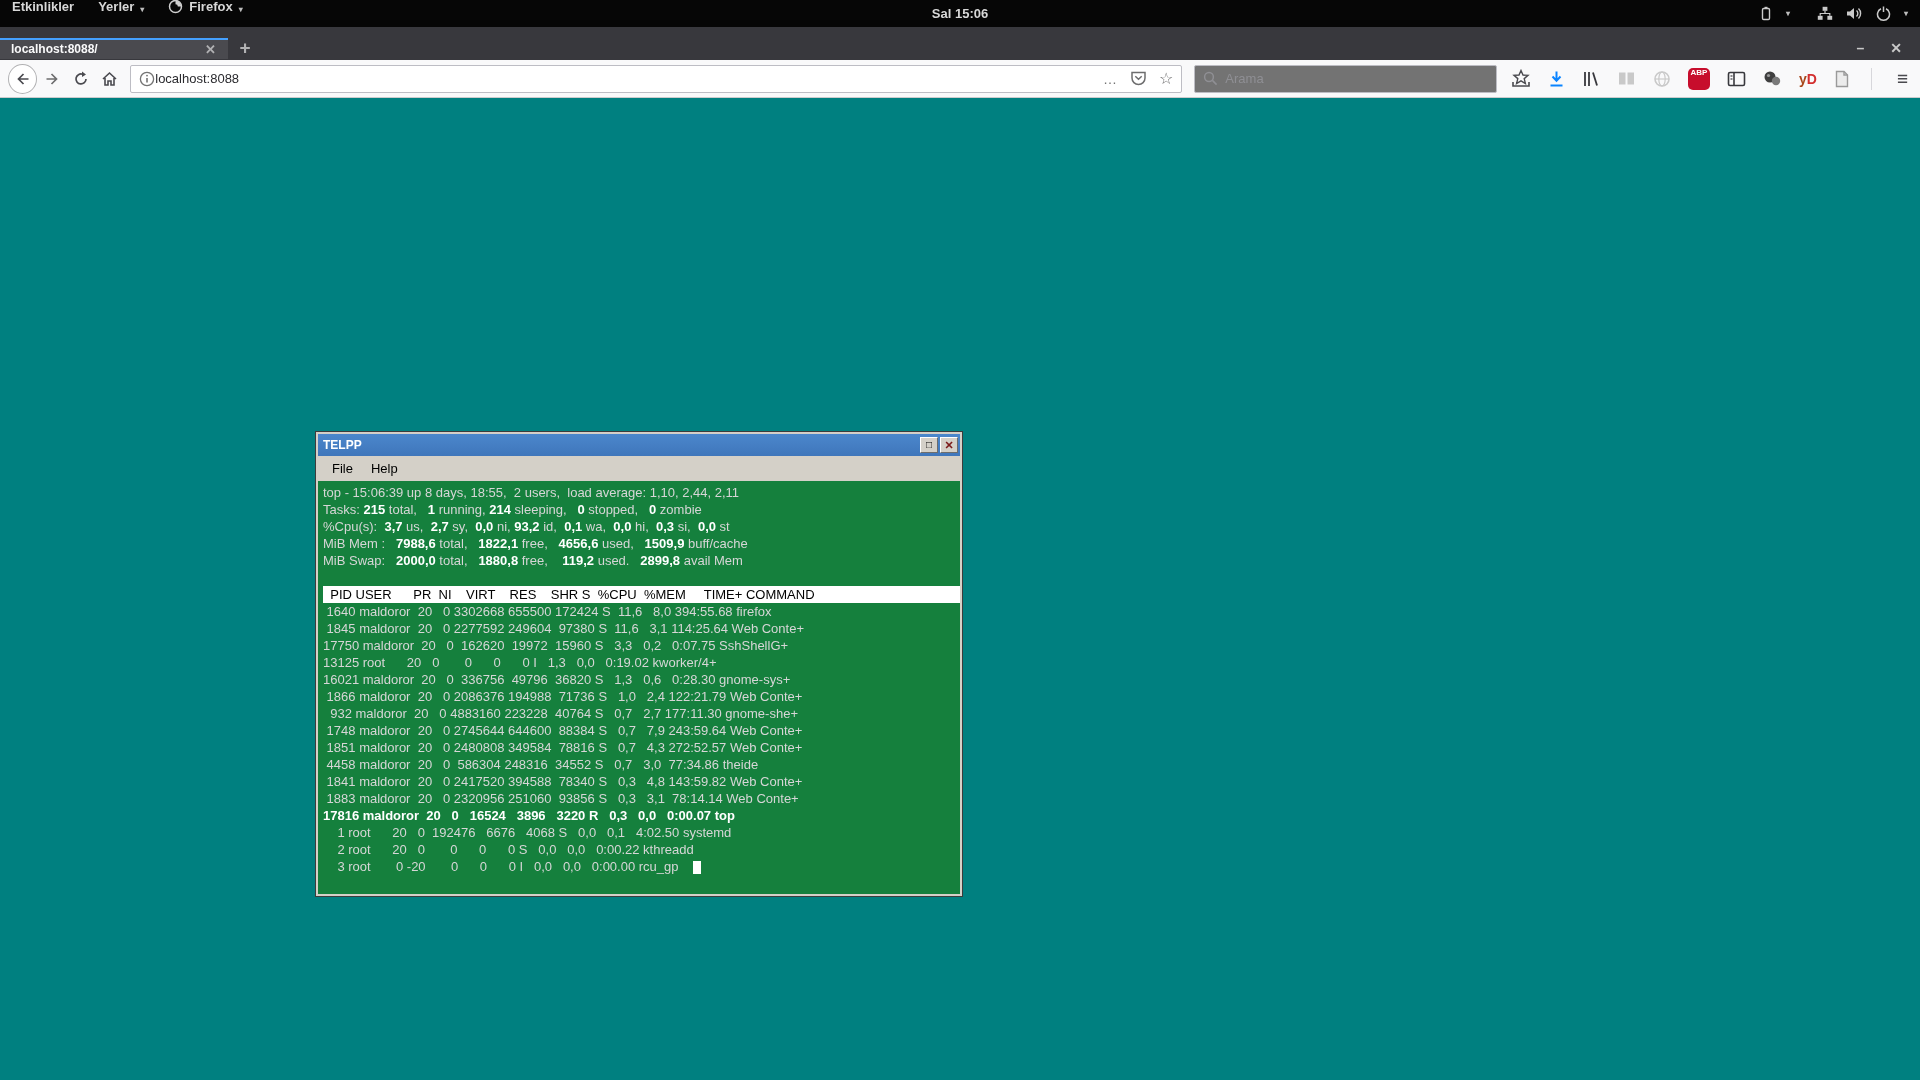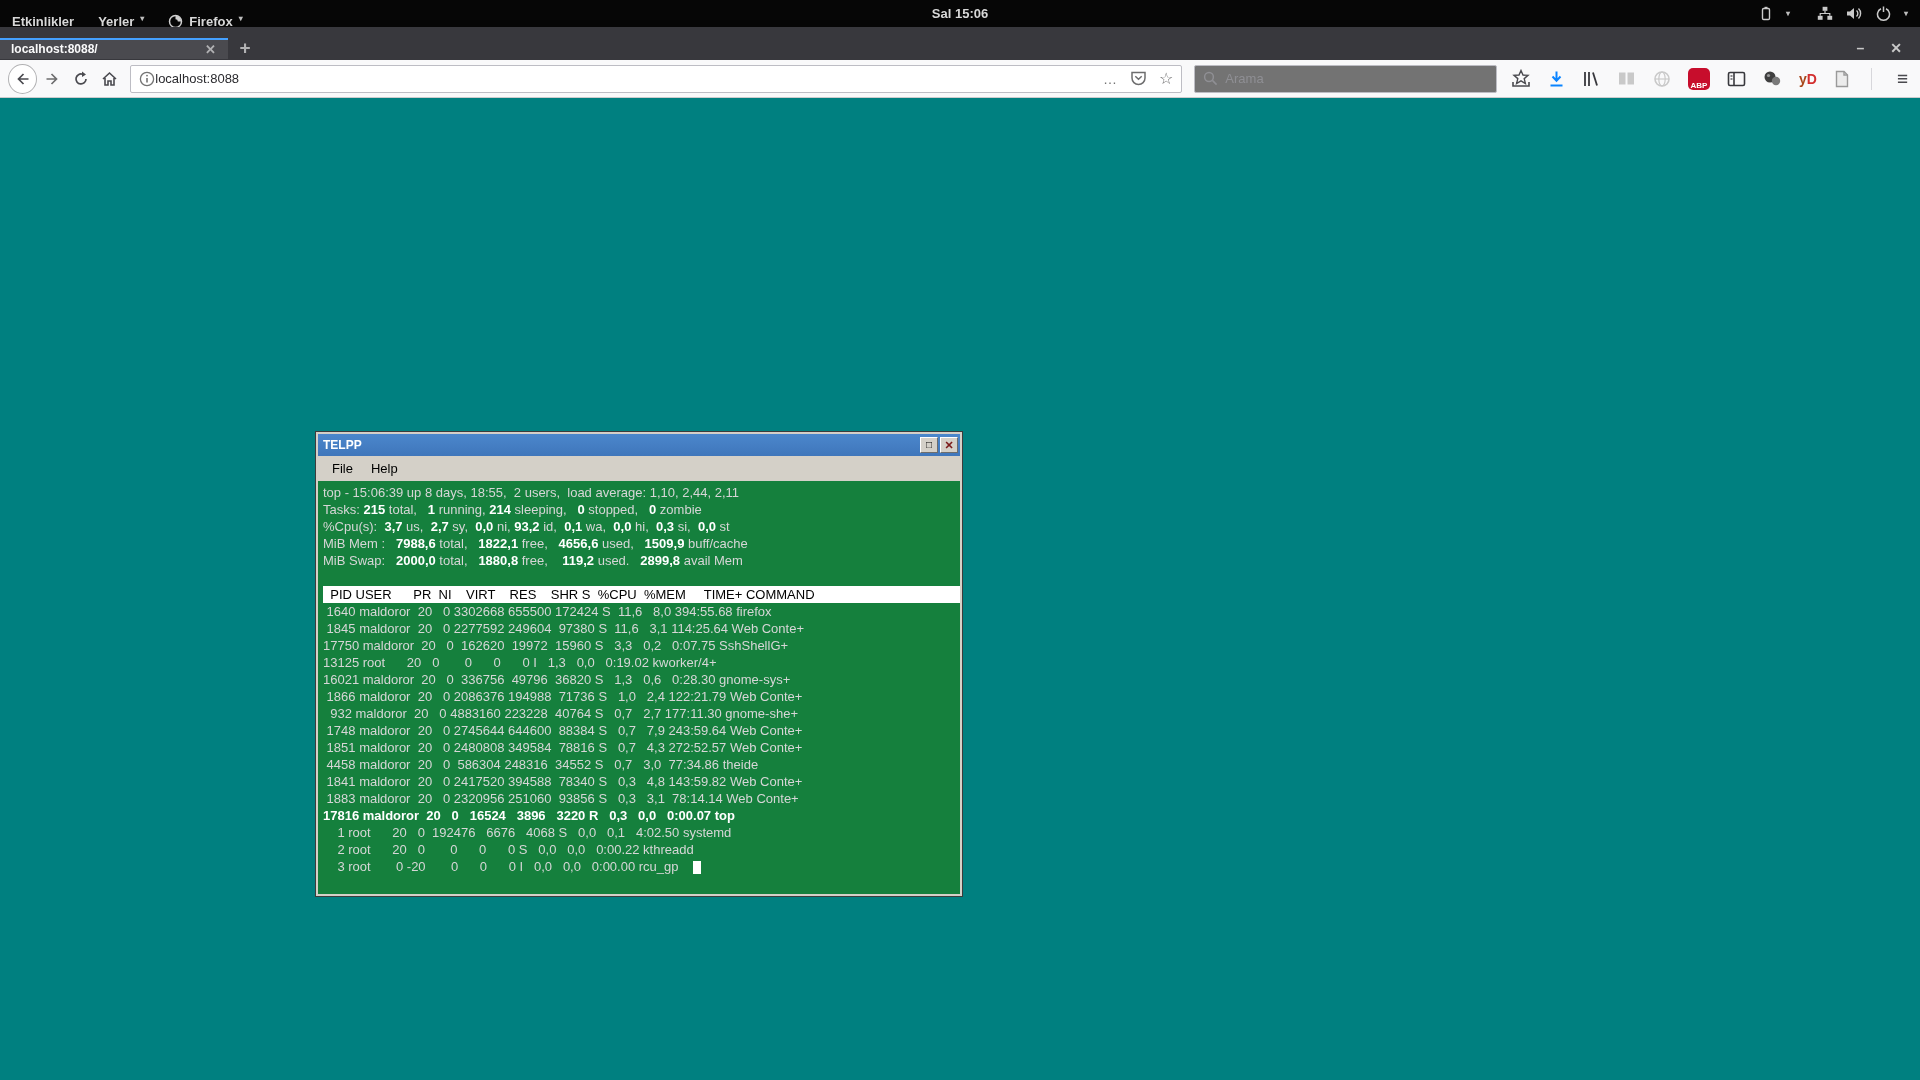--- a/index.html
+++ b/index.html
@@ -2,21 +2,21 @@
 <html><head>
 <meta charset="utf-8">
 <style>
   * { box-sizing: border-box; margin: 0; padding: 0; }
   html,body { width:1920px; height:1080px; overflow:hidden; }
   body { font-family:"Liberation Sans", sans-serif; background:#008080; position:relative; }
 
   
   .topbar { position:absolute; top:0; left:0; width:1920px; height:27px; background:#060606;
             display:flex; align-items:center; color:#d8d8d8; font-size:13px; font-weight:700; }
-  .topbar-item { padding:15px 12px; height:27px; display:flex; align-items:flex-start; gap:6px; cursor:default; }
+  .topbar-item { padding:15px 12px; height:27px; display:flex; align-items:flex-end; gap:6px; cursor:default; }
   .topbar .caret { font-size:8px; color:#bdbdbd; }
   .clock { position:absolute; left:50%; transform:translateX(-50%); top:0; height:27px;
            display:flex; align-items:center; padding:0 10px; }
   .sysicons { position:absolute; right:6px; top:0; height:27px; display:flex; align-items:center; gap:13px; padding:0 6px; }
   .sysicons svg { display:block; }
   .ff-glyph { width:15px; height:15px; }
 
   
   .tabbar { position:absolute; top:27px; left:0; width:1920px; height:42px; background:#38383d; display:flex; align-items:center;font-weight:bold; }
   .tab { width:228px; background:#4a4a4f; border-top:2px solid #45a1ff; display:flex; align-items:center;
@@ -38,21 +38,21 @@
   .page-actions { display:flex; align-items:center; gap:12px; color:#737373; }
   .dots { font-size:14px; letter-spacing:1px; }
   .star-glyph { font-size:16px; color:#6d6d6e; }
   .searchbar { width:312px; height:28px; margin-left:12px; background:#737373; border:1px solid #bdbdc4; border-radius:2px;
                display:flex; align-items:center; padding:0 8px; gap:7px; }
   .searchbar input { border:none; outline:none; flex:1; font-size:13px; color:#2a2a2e; background:transparent; font-family:"Liberation Sans",sans-serif; }
   .searchbar input::placeholder { color:#8f8f94; }
   .tool-icons { display:flex; align-items:center; gap:17px; margin-left:14px; }
   .tool-icons svg { display:block; }
   .abp { width:22px; height:22px; background:#c70d2c; border-radius:5px; color:#fff; font-size:8px; font-weight:700;
-         display:flex; align-items:flex-end; justify-content:center; }
+         display:flex; align-items:flex-start; justify-content:center; }
   .yd { font-size:14px; font-weight:700; }
   .yd .y { color:#a8481c; } .yd .d { color:#d32f2f; }
   .separator { width:1px; height:22px; background:#d7d7db; margin:0 4px; }
   .hamburger { font-size:19px; color:#4a4a4f; padding:0 4px; }
 
   
   .content { position:absolute; top:99px; left:0; width:1920px; height:981px; background:#008080; }
 
   
   .appwin { position:absolute; left:316px; top:333px; width:646px; background:#d4d0c8;

